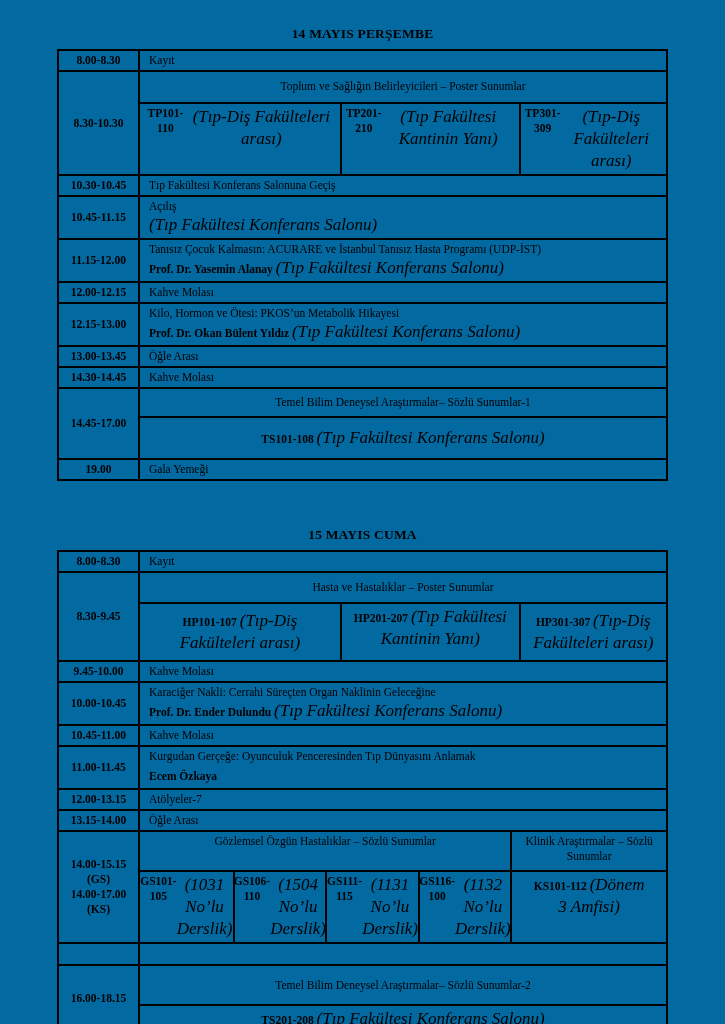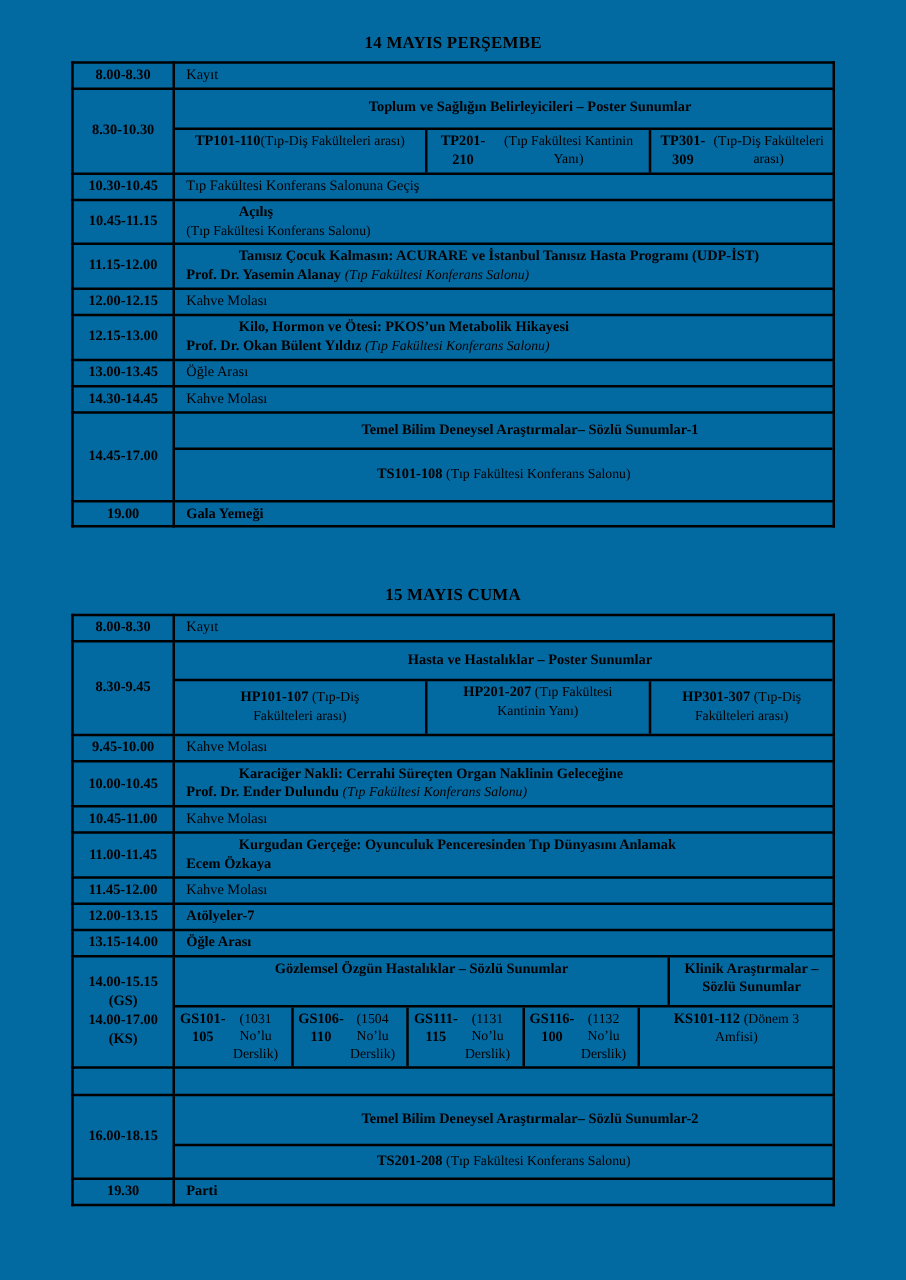--- a/index.html
+++ b/index.html
@@ -14,22 +14,22 @@
   td.time { text-align:center; font-weight:bold; font-size:11px; padding:1px 2px; }
   td.event { padding:2px 9px; }
   td.block { padding:0; }
   tr.rh18 > td { height:19px; }
   tr.rh31 > td { height:32px; }
   tr.rh33 > td { height:34px; }
   tr.rh22 > td { height:22px; }
   .sub { display:flex; flex-direction:column; justify-content:center; box-sizing:border-box; }
   .bt { border-top:2px solid #000; }
   .center { text-align:center; }
-  .bold { font-weight:bold;margin-left:42px; }
-  .loc { font-weight:normal; font-size:11px; }
+  .bold { font-weight:normal; }
+  .loc { font-style:italic; font-weight:normal; font-size:17px; }
   .code { font-weight:bold; }
   .cols { display:flex; flex-direction:row; align-items:stretch; box-sizing:border-box; }
   .col { border-left:2px solid #000; text-align:center; padding:2px 4px; display:flex; flex-direction:row; justify-content:center; box-sizing:border-box; }
   .col:first-child { border-left:none; }
   .w38{width:38%} .w34{width:34%} .w28{width:28%}
   .wgs{width:17.6%} .wks{width:29.6%} .wgsh{width:70.4%}
   .mh27{min-height:27px} .mh28{min-height:29px} .mh30{min-height:30px} .mh33{min-height:34px}
   .mh36{min-height:36px} .mh37{min-height:38px} .mh41{min-height:42px} .mh43{min-height:44px}
   .mw130{max-width:130px; margin:4px auto;} .mw155{max-width:155px; margin:0 auto;} .mw112{max-width:114px; margin:0 auto;}
   .gap { height:46px; }
@@ -189,24 +189,20 @@
     </tr>
 
     <tr class="rh33">
       <td class="time">11.00-11.45</td>
       <td class="event">
         <div class="bold">Kurgudan Gerçeğe: Oyunculuk Penceresinden Tıp Dünyasını Anlamak</div>
         <div><b>Ecem Özkaya</b> <i class="loc"></i></div>
       </td>
     </tr>
 
-    <tr class="rh18">
-      <td class="time">11.45-12.00</td>
-      <td class="event">Kahve Molası</td>
-    </tr>
 
     <tr class="rh18">
       <td class="time">12.00-13.15</td>
       <td class="event bold">Atölyeler-7</td>
     </tr>
 
     <tr class="rh18">
       <td class="time">13.15-14.00</td>
       <td class="event bold">Öğle Arası</td>
     </tr>

